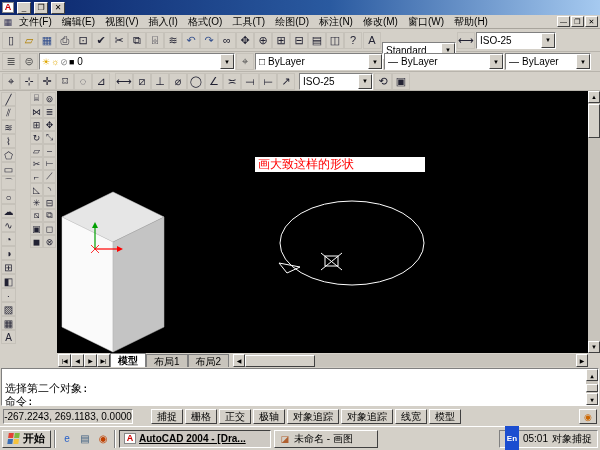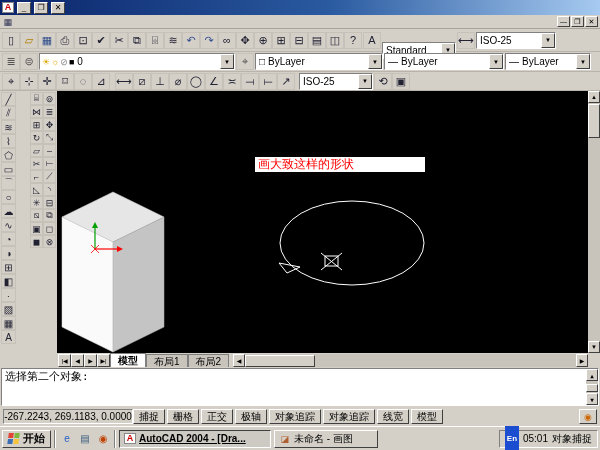--- a/index.html
+++ b/index.html
@@ -47,27 +47,27 @@
   
   #tabrow { height:14px; display:flex; align-items:flex-end; padding-left:58px; background:#d4d0c8; }
   .tabarrow { width:13px; height:13px; font-size:6px; display:flex; align-items:center; justify-content:center; }
   .tab { height:13px; padding:0 7px; font-size:10px; line-height:13px; background:#c8c4bc; border:1px solid #808080; border-bottom:none; white-space:nowrap; }
   .tab.active { background:#ffffff; font-weight:bold; height:14px; }
   #hscroll { flex:1; height:13px; background:#c8c4bc; display:flex; align-items:center; position:relative; margin-left:4px; margin-right:12px; }
   #hthumb { width:70px; height:12px; }
 
   
   #cmdwin { height:40px; background:#d4d0c8; padding:1px; }
-  #cmdinner { position:relative; height:38px; background:#fff; border:1px solid; border-color:#808080 #ffffff #ffffff #808080; font-family:"DejaVu Sans Mono", monospace; font-size:11px; padding:1px 3px; }
+  #cmdinner { position:relative; height:38px; background:#fff; border:1px solid; border-color:#808080 #ffffff #ffffff #808080; font-family:"DejaVu Sans Mono", monospace; font-size:11px; padding:13px 3px; }
   #cmdinner .line { height:13px; line-height:13px; white-space:nowrap; }
   #cmdscroll { position:absolute; right:0; top:0; width:12px; height:36px; background:#c8c4bc; }
   #cmdthumb { position:absolute; left:0; bottom:13px; width:12px; height:8px; }
 
   
-  #statusbar { height:19px; display:flex; align-items:center; padding:1px 3px; gap:0; }
+  #statusbar { height:19px; display:flex; align-items:center; padding:1px 3px; gap:18px; }
   #coords { width:130px; height:15px; font-size:10px; line-height:13px; text-align:center; background:#d4d0c8; }
   .toggle { height:15px; font-size:10px; line-height:13px; padding:0 5px; white-space:nowrap; }
   #commbtn { width:18px; height:15px; font-size:9px; display:flex; align-items:center; justify-content:center; color:#c60; }
 
   
   #taskbar { height:24px; border-top:1px solid #fff; display:flex; align-items:center; padding:2px; gap:3px; background:#d4d0c8; }
   #startbtn { height:18px; display:flex; align-items:center; gap:3px; padding:0 5px; font-weight:bold; font-size:11px; }
   #winlogo { width:12px; height:12px; display:grid; grid-template-columns:5px 5px; grid-template-rows:5px 5px; gap:1px; transform:skewX(-8deg); }
   #winlogo i { display:block; }
   .qlbtn { width:16px; height:16px; font-size:10px; display:flex; align-items:center; justify-content:center; }
@@ -83,20 +83,34 @@
 
 <div id="titlebar">
   <span class="appico">A</span>
   <span class="capbtn raised">_</span>
   <span class="capbtn raised">❐</span>
   <span class="capbtn raised">✕</span>
 </div>
 
 <div id="menubar">
   <span class="docico">▦</span>
+  <div style="display:flex;">
+
+  <span class="menu-item">文件(F)</span>
+      <span class="menu-item">编辑(E)</span>
+      <span class="menu-item">视图(V)</span>
+      <span class="menu-item">插入(I)</span>
+      <span class="menu-item">格式(O)</span>
+      <span class="menu-item">工具(T)</span>
+      <span class="menu-item">绘图(D)</span>
+      <span class="menu-item">标注(N)</span>
+      <span class="menu-item">修改(M)</span>
+      <span class="menu-item">窗口(W)</span>
+      <span class="menu-item">帮助(H)</span>
+    </div>
   <span style="margin-left:auto; display:flex; gap:1px;">
     <span class="mdibtn raised">—</span>
     <span class="mdibtn raised">❐</span>
     <span class="mdibtn raised">✕</span>
   </span>
 </div>
 
 <div id="tb1" class="tbrow">
   <div class="iconstrip">
 
@@ -307,20 +321,21 @@
   <div id="hscroll">
     <span class="sbtn raised" style="height:13px;">◀</span>
     <span id="hthumb" class="raised"></span>
     <span class="sbtn raised" style="height:13px; margin-left:auto;">▶</span>
   </div>
 </div>
 
 <div id="cmdwin">
   <div id="cmdinner">
     <div class="line">选择第二个对象:</div>
+    <div class="line">命令:</div>
     <div id="cmdscroll">
       <span class="sbtn raised" style="position:absolute;top:0;">▲</span>
       <span id="cmdthumb" class="raised"></span>
       <span class="sbtn raised" style="position:absolute;bottom:0;">▼</span>
     </div>
   </div>
 </div>
 
 <div id="statusbar">
   <span id="coords" class="sunken">-267.2243, 269.1183, 0.0000</span>

